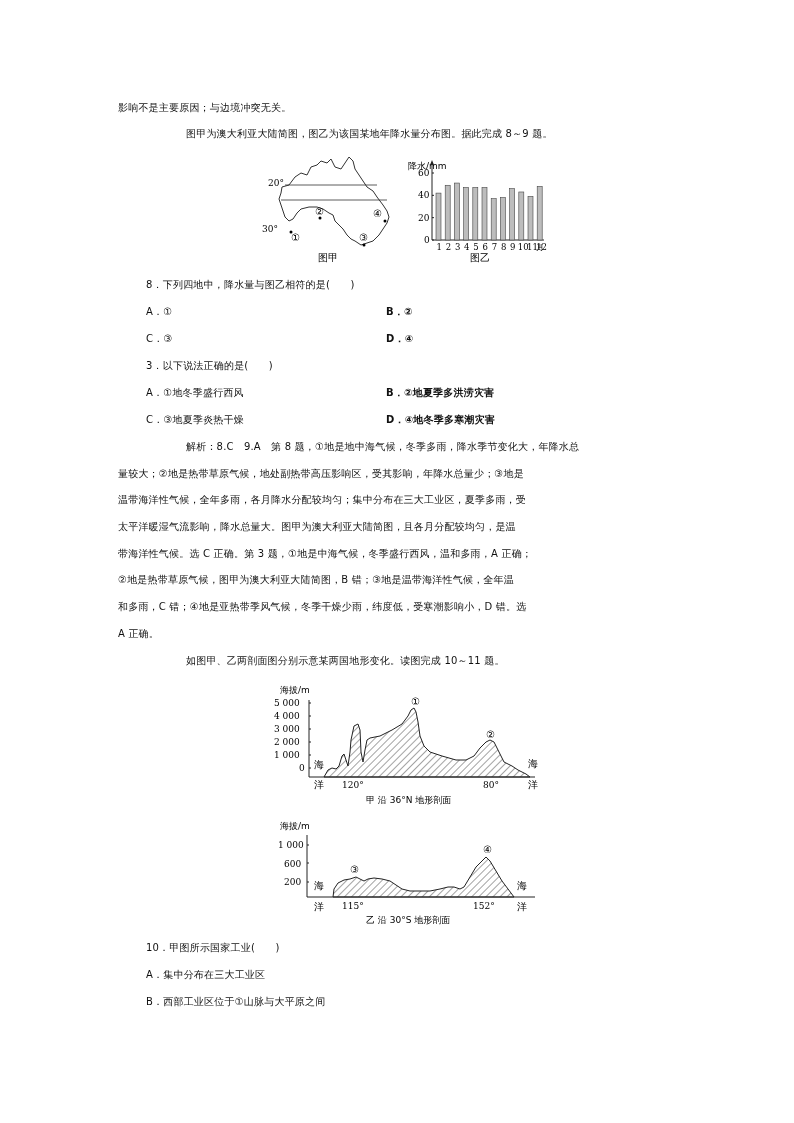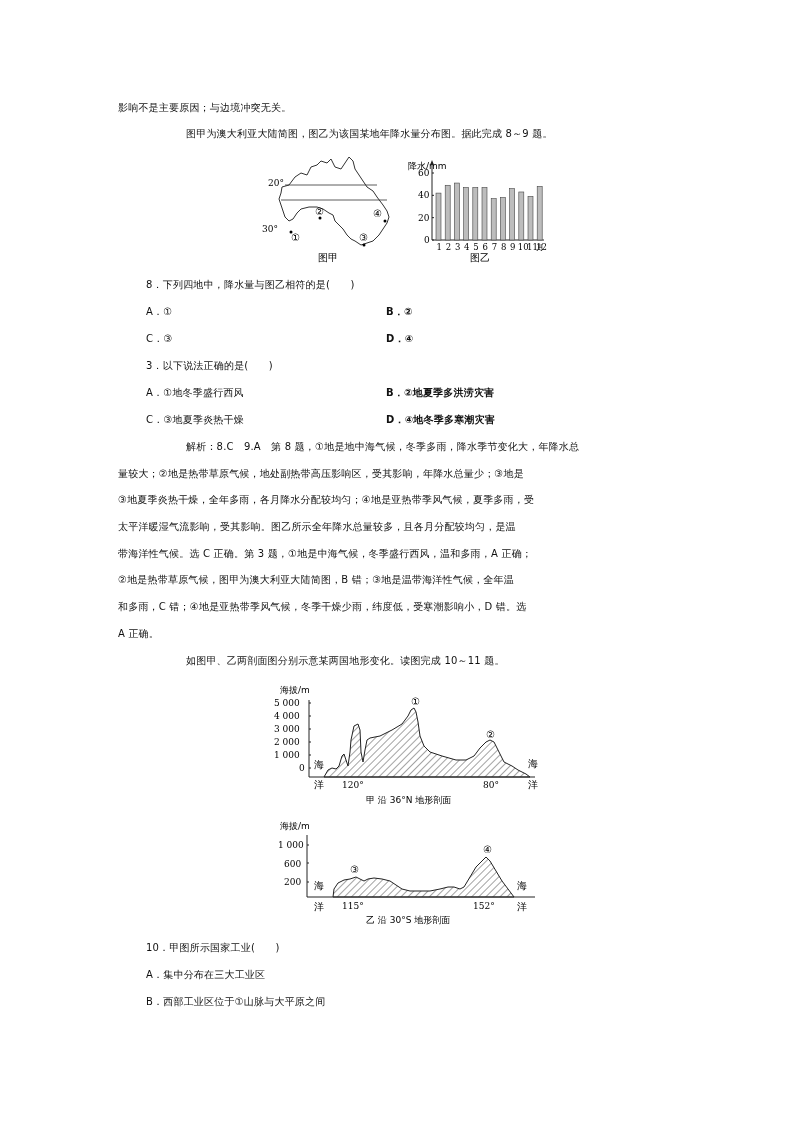--- a/index.html
+++ b/index.html
@@ -90,22 +90,22 @@
 <div class="line opt" style="top:331px;width:200px">C．③</div>
 <div class="line opt-right" style="top:331px;width:200px">D．④</div>
 <div class="line opt" style="top:358px">3．以下说法正确的是(　　)</div>
 <div class="line opt" style="top:385px;width:220px">A．①地冬季盛行西风</div>
 <div class="line opt-right" style="top:385px;width:220px">B．②地夏季多洪涝灾害</div>
 <div class="line opt" style="top:412px;width:220px">C．③地夏季炎热干燥</div>
 <div class="line opt-right" style="top:412px;width:220px">D．④地冬季多寒潮灾害</div>
 
 <div class="line indent" style="top:439px">解析：8.C　9.A　第 8 题，①地是地中海气候，冬季多雨，降水季节变化大，年降水总</div>
 <div class="line" style="top:466px">量较大；②地是热带草原气候，地处副热带高压影响区，受其影响，年降水总量少；③地是</div>
-<div class="line" style="top:492px">③地夏季炎热干燥，全年多雨，各月降水分配较均匀；④地是亚热带季风气候，夏季多雨，受</div>
-<div class="line" style="top:519px">太平洋暖湿气流影响，受其影响。图乙所示全年降水总量较多，且各月分配较均匀，是温</div>
+<div class="line" style="top:492px">温带海洋性气候，全年多雨，各月降水分配较均匀；集中分布在三大工业区，夏季多雨，受</div>
+<div class="line" style="top:519px">太平洋暖湿气流影响，降水总量大。图甲为澳大利亚大陆简图，且各月分配较均匀，是温</div>
 <div class="line" style="top:546px">带海洋性气候。选 C 正确。第 3 题，①地是中海气候，冬季盛行西风，温和多雨，A 正确；</div>
 <div class="line" style="top:572px">②地是热带草原气候，图甲为澳大利亚大陆简图，B 错；③地是温带海洋性气候，全年温</div>
 <div class="line" style="top:599px">和多雨，C 错；④地是亚热带季风气候，冬季干燥少雨，纬度低，受寒潮影响小，D 错。选</div>
 <div class="line" style="top:626px">A 正确。</div>
 <div class="line indent" style="top:653px">如图甲、乙两剖面图分别示意某两国地形变化。读图完成 10～11 题。</div>
 
 <svg class="fig" style="left:270px;top:680px" width="280" height="130" viewBox="0 0 280 130">
   <defs>
     <pattern id="hatch" patternUnits="userSpaceOnUse" width="5" height="5" patternTransform="rotate(45)">
       <line x1="0" y1="0" x2="0" y2="5" stroke="#333" stroke-width="0.9"></line>

